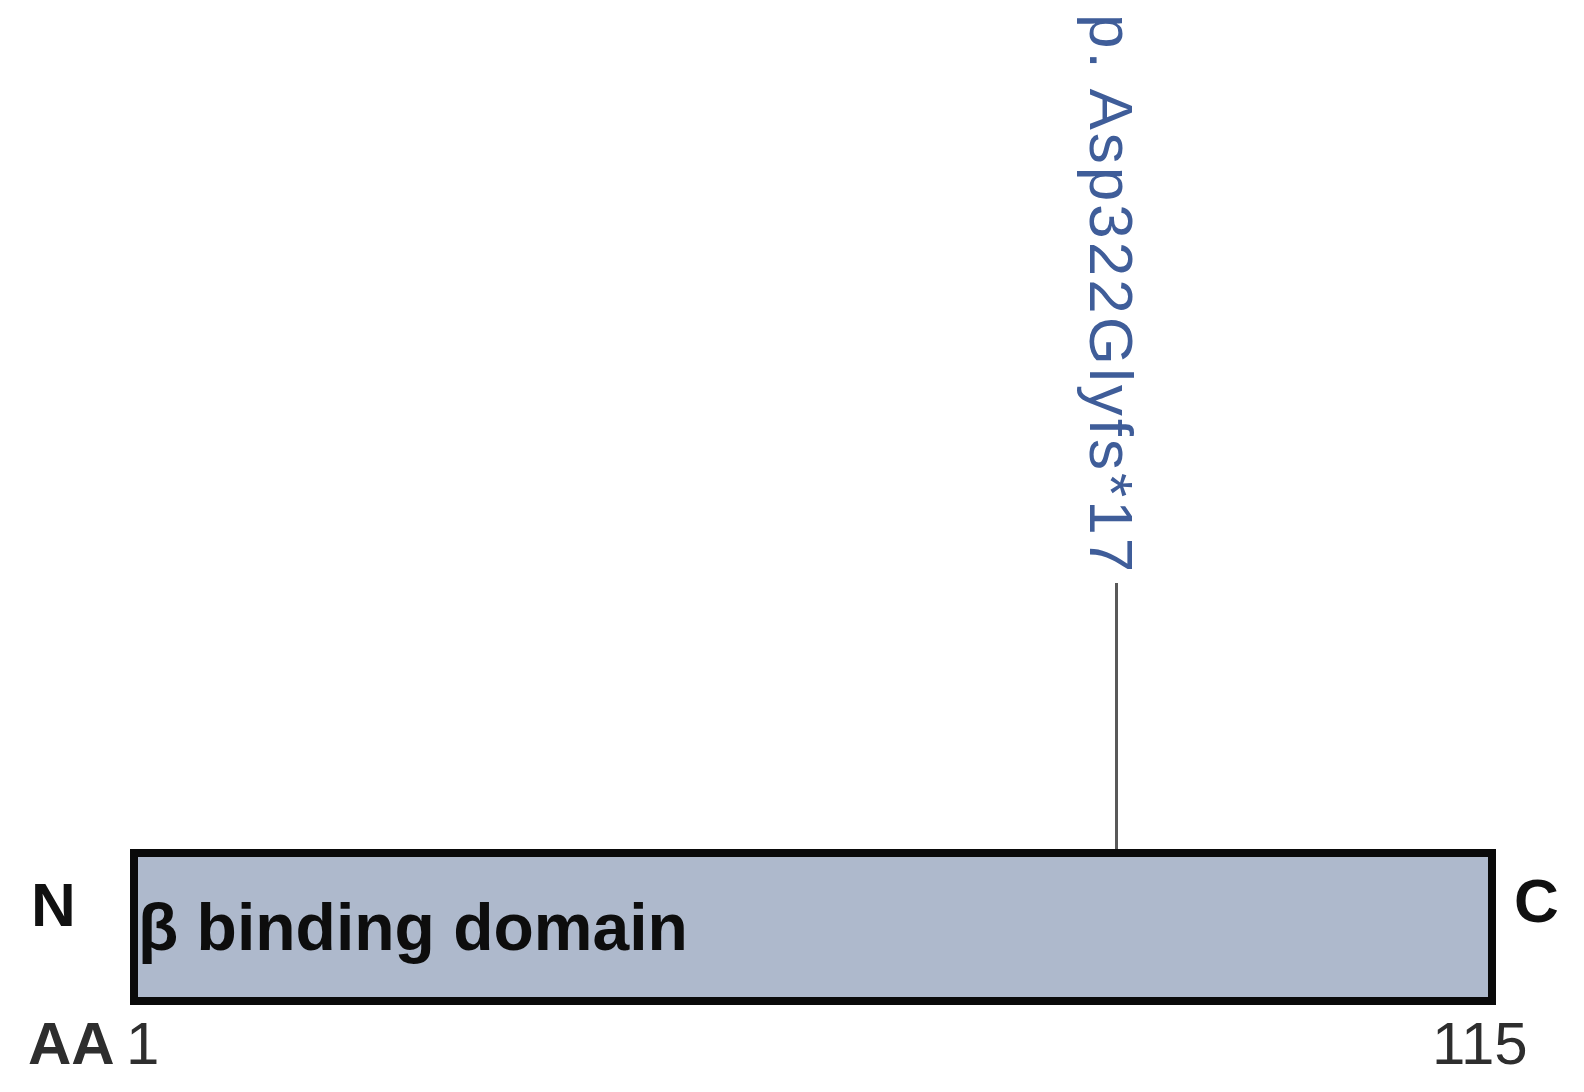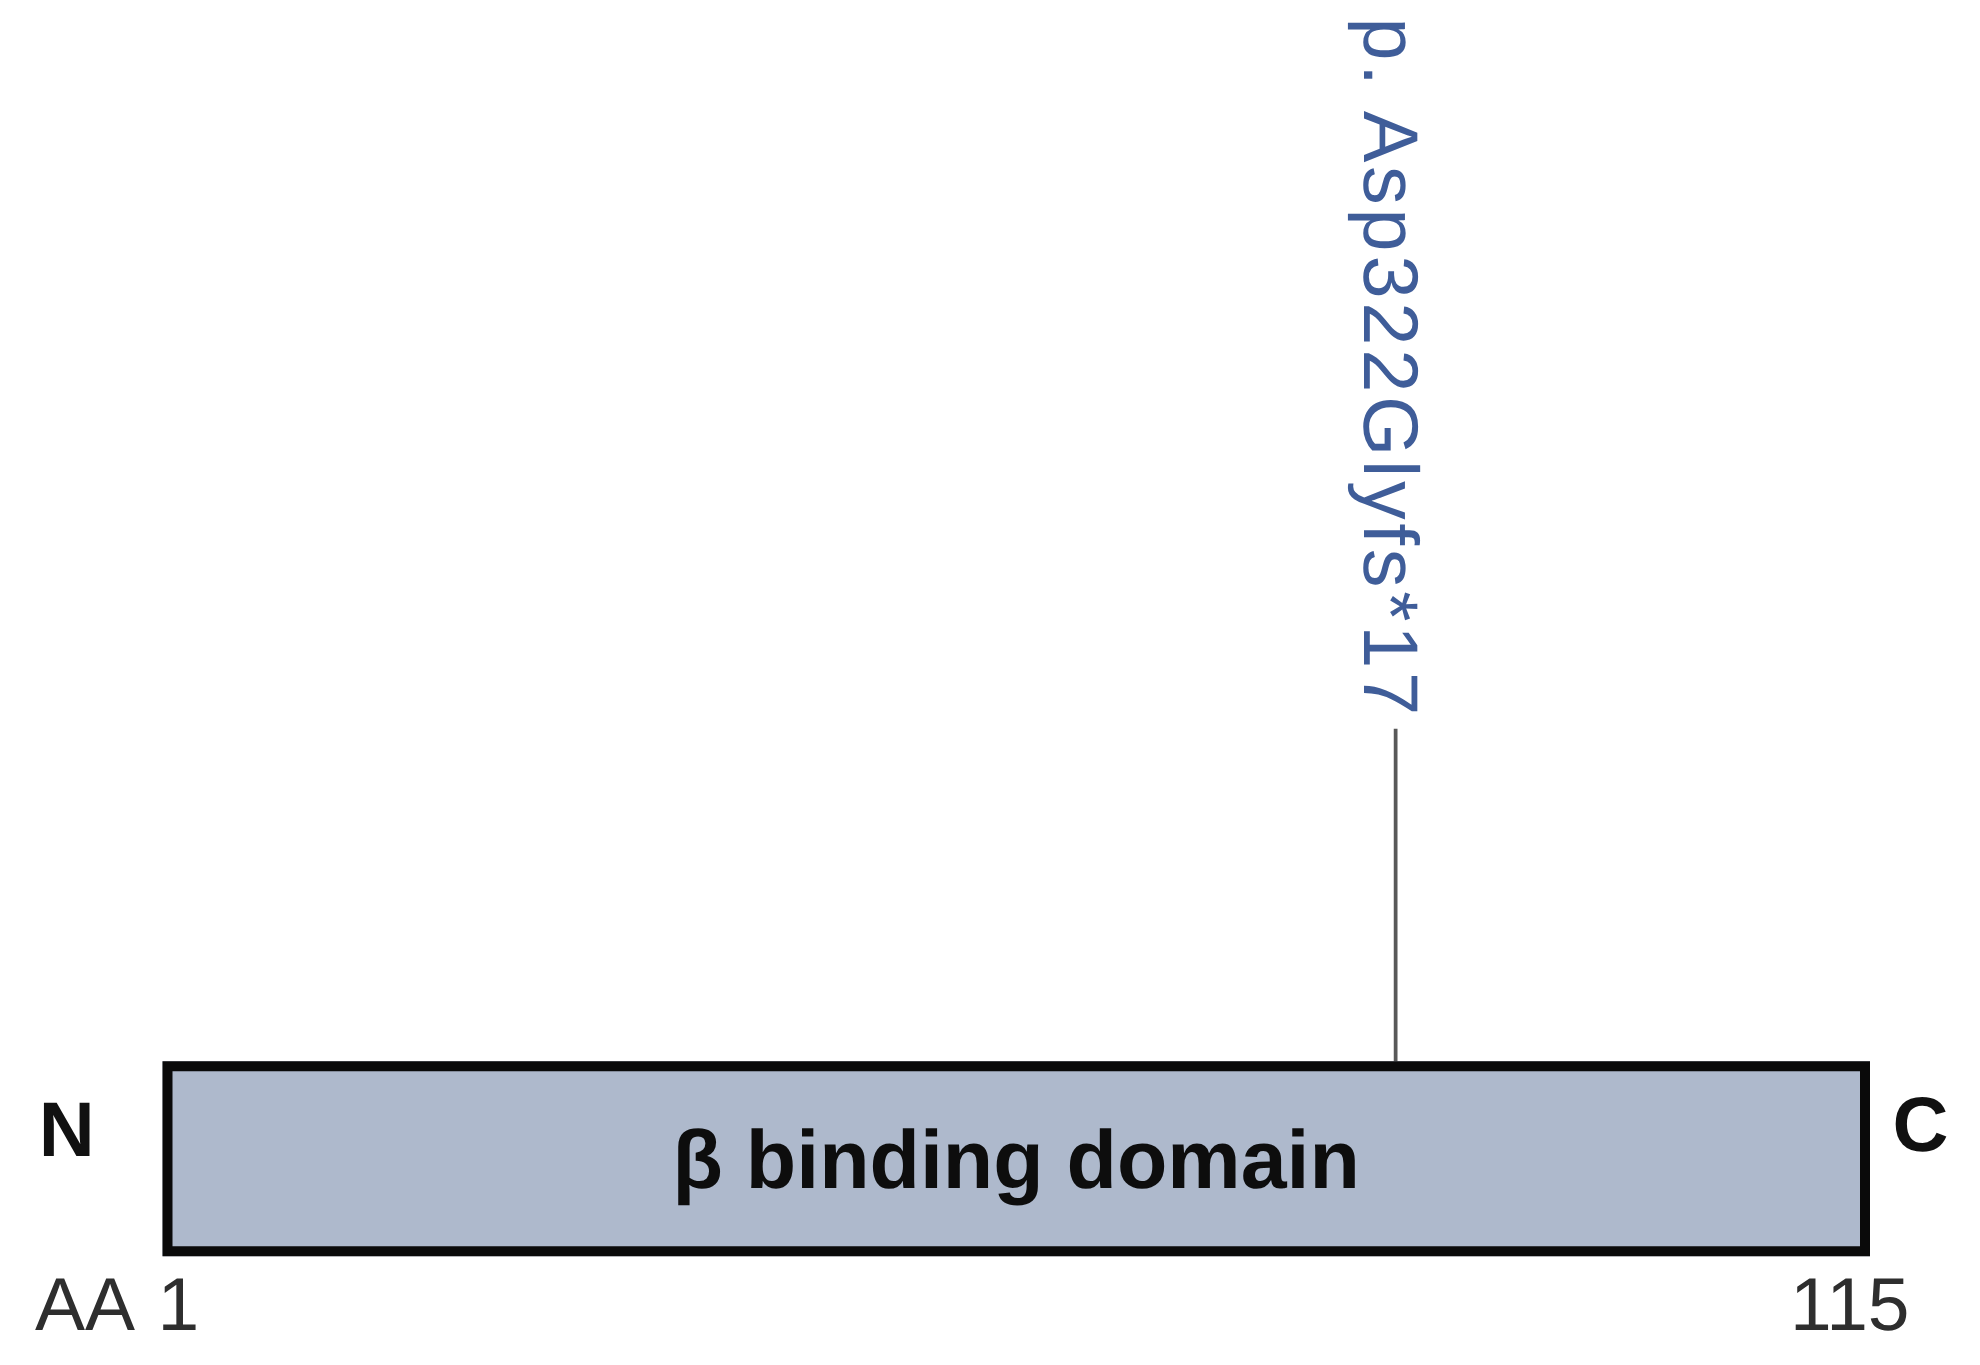--- a/index.html
+++ b/index.html
@@ -48,21 +48,20 @@
   .domain-bar {
     position: absolute;
     left: 130px;
     top: 849px;
     width: 1366px;
     height: 156px;
     background: var(--domain-fill);
     border: 8px solid var(--domain-border);
     display: flex;
     align-items: center;
-    justify-content: center;
   }
   .domain-label {
     font-size: 66px;
     font-weight: 700;
     color: #0d0d0d;
     letter-spacing: 0px;
     white-space: nowrap;
   }
   .terminus {
     position: absolute;
@@ -73,21 +72,21 @@
   }
   .terminus-n { left: 31px;  top: 874px; }
   .terminus-c { left: 1514px; top: 870px; }
   .axis-text {
     position: absolute;
     font-size: 60px;
     font-weight: 400;
     line-height: 1;
     color: var(--axis-text);
   }
-  .aa-prefix { left: 28px;  top: 1014px; }
+  .aa-prefix { left: 28px;  top: 1014px; font-weight: bold; }
   .aa-start  { left: 126px; top: 1014px; }
   .aa-end    { left: 1432px; top: 1014px; }
 </style>
 </head>
 <body>
 
 <div class="stage">
 
   <div class="mutation-label">p. Asp322Glyfs*17</div>
 

